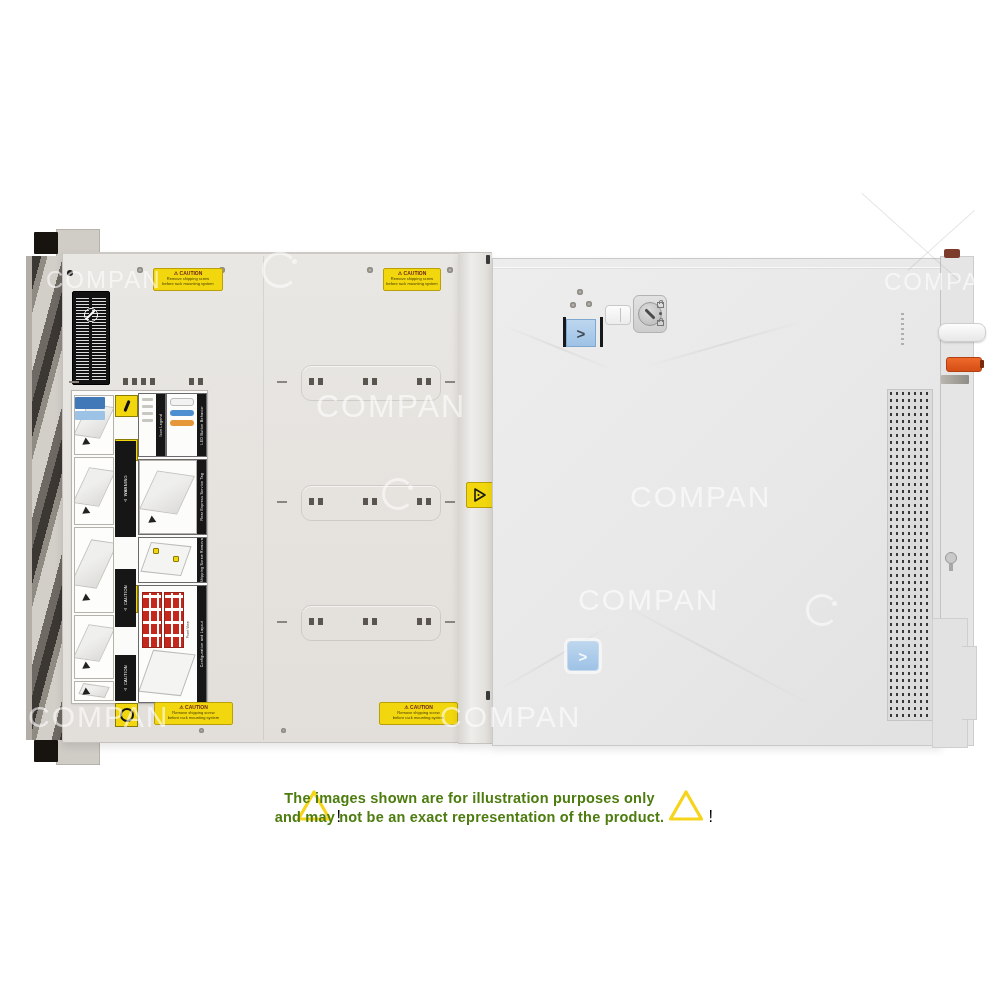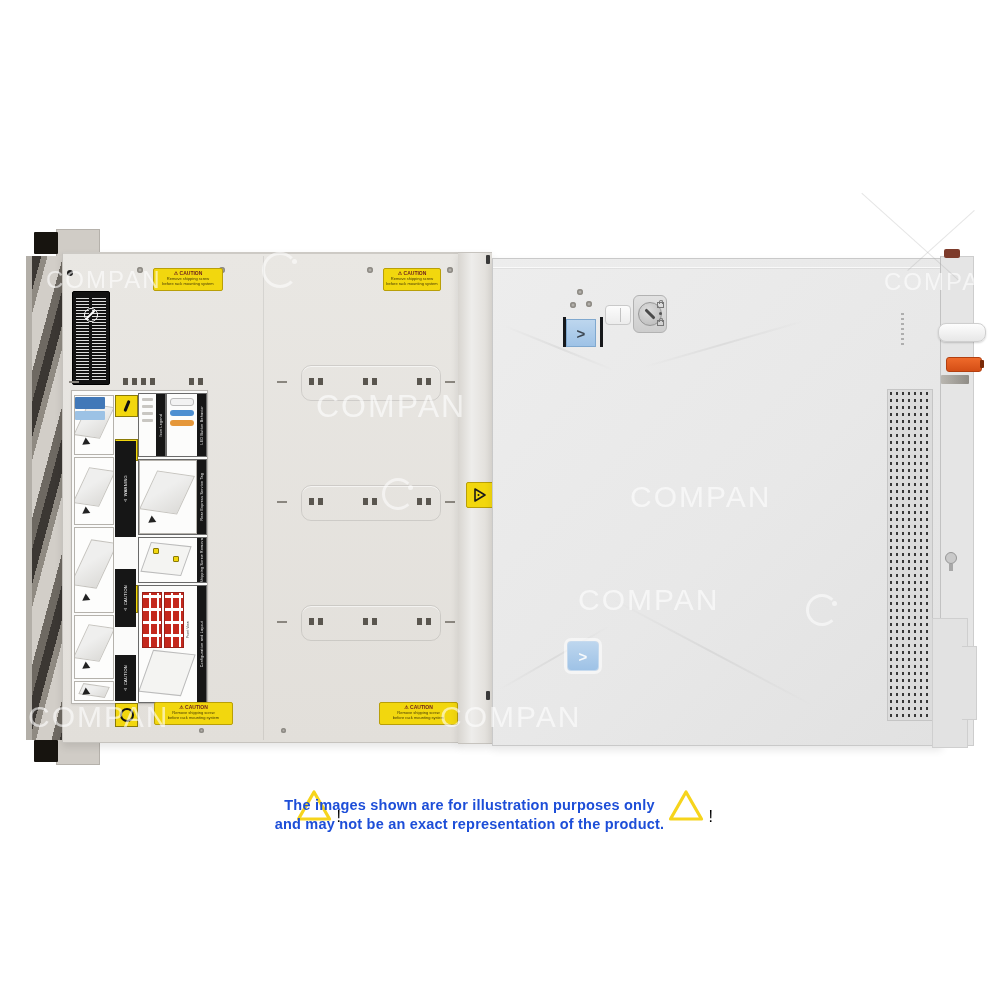--- a/index.html
+++ b/index.html
@@ -69,21 +69,21 @@
   .redgrid{background-image:repeating-linear-gradient(0deg,transparent 0 10px,#fff 10px 13px),repeating-linear-gradient(90deg,#c4281c 0 6px,#fff 6px 8px);border:1px solid #992018;}
   .fv{writing-mode:vertical-rl;transform:rotate(180deg);font-size:3.5px;color:#333;white-space:nowrap;}
   .minisk{background:#f4f4f2;border:1px solid #bbb;transform:skewX(-14deg) rotate(6deg);}
   .ydot{width:4px;height:4px;background:#f2d70e;border:0.5px solid #8a7a06;border-radius:1px;position:absolute;}
   
   .wm{font-weight:normal;color:rgba(255,255,255,0.6);letter-spacing:2px;pointer-events:none;}
   .wm-logo{border:3px solid rgba(255,255,255,0.55);border-right-color:transparent;border-radius:50%;pointer-events:none;}
   .wm-logo:after{content:"";position:absolute;right:-2px;top:4px;width:5px;height:5px;border-radius:50%;background:rgba(255,255,255,0.55);}
   .diagline{height:1px;background:rgba(170,170,170,0.30);}
   
-  .disc-line{width:939px;text-align:center;font-size:14.5px;font-weight:bold;color:#1d4ed8;letter-spacing:0.2px;margin-top:7px;}
+  .disc-line{width:939px;text-align:center;font-size:14.5px;font-weight:bold;color:#4d7c0f;letter-spacing:0.2px;}
   .tri{width:36px;height:33px;}
 </style>
 </head>
 <body>
 
 <div class="abs" style="inset:0;">
 
   <div class="abs ear-plate" style="left:56px;top:229px;width:42px;height:27px;"></div>
   <div class="abs ear-black" style="left:34px;top:232px;width:24px;height:22px;"></div>
   <div class="abs ear-plate" style="left:56px;top:737px;width:42px;height:26px;"></div>

